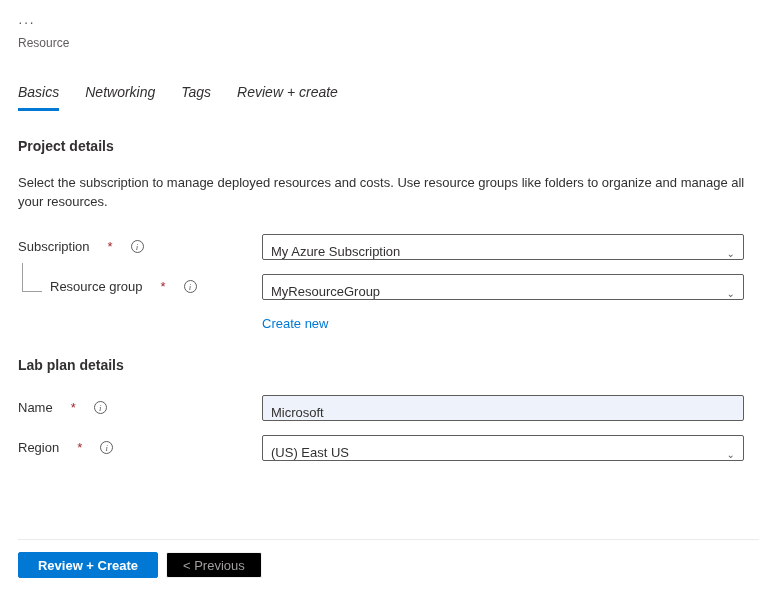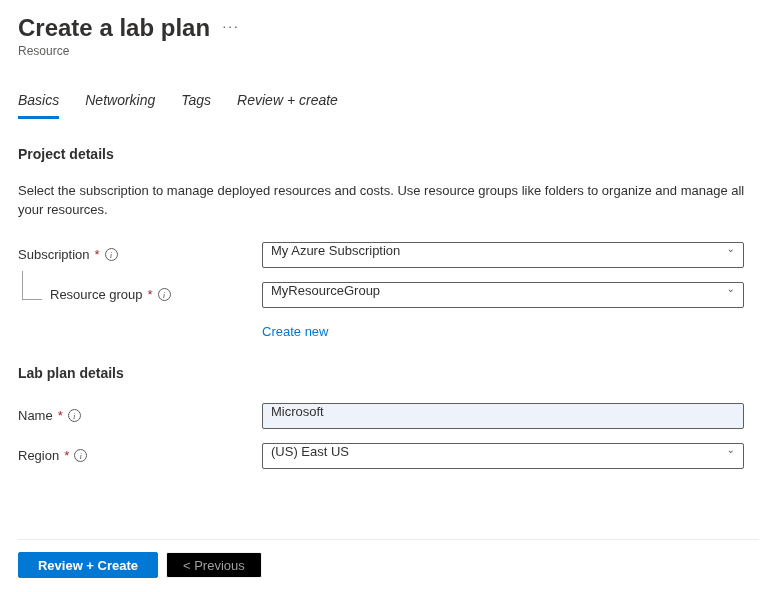--- a/index.html
+++ b/index.html
@@ -69,21 +69,21 @@
     .form-row {
       display: flex;
       align-items: center;
       margin-top: 14px;
     }
     .form-row.first { margin-top: 22px; }
     .label-col {
       width: 244px;
       display: flex;
       align-items: center;
-      gap: 3px;
+      gap: 16px;
       font-size: 13px;
       color: #323130;
     }
     .label-col.indent {
       padding-left: 32px;
       position: relative;
     }
     .indent-line::before {
       content: "";
       position: absolute;
@@ -129,21 +129,21 @@
       width: 100%;
       height: 26px;
       border: 1px solid #605e5c;
       border-radius: 2px;
       padding: 0 8px;
       font-size: 13px;
       font-family: inherit;
       color: #323130;
       background: #ffffff;
       display: flex;
-      align-items: flex-start;
+      align-items: flex-end;
       justify-content: space-between;
       cursor: pointer;
     }
     .text-input {
       background: #eef3fb;
       cursor: text;
     }
     .chevron {
       font-size: 10px;
       color: #605e5c;
@@ -191,21 +191,20 @@
       background: #000000;
       color: #a19f9d;
       border-color: #f3f2f1;
       cursor: default;
     }
   </style>
 </head>
 <body>
 
 <div class="header">
-  <h1 class="page-title">Create a lab plan</h1>
   <span class="more-icon">···</span>
 </div>
 <div class="subtitle">Resource</div>
 
 <div class="tabs">
   <div class="tab active">Basics</div>
   <div class="tab">Networking</div>
   <div class="tab">Tags</div>
   <div class="tab">Review + create</div>
 </div>

